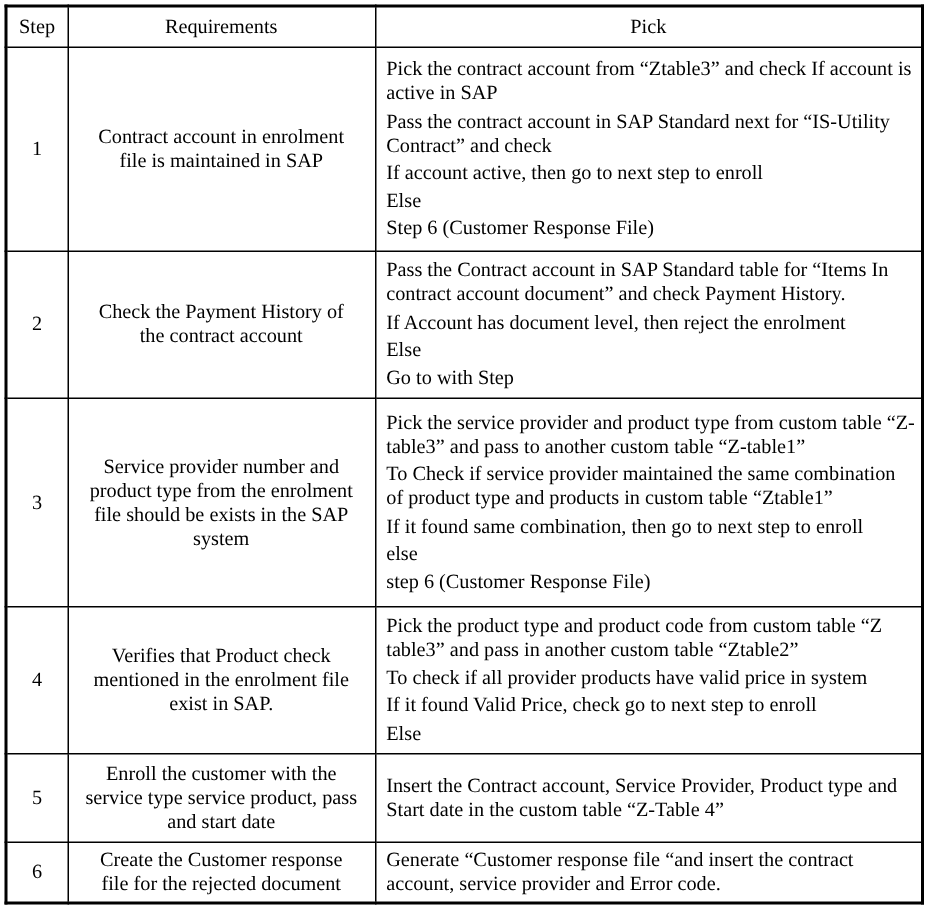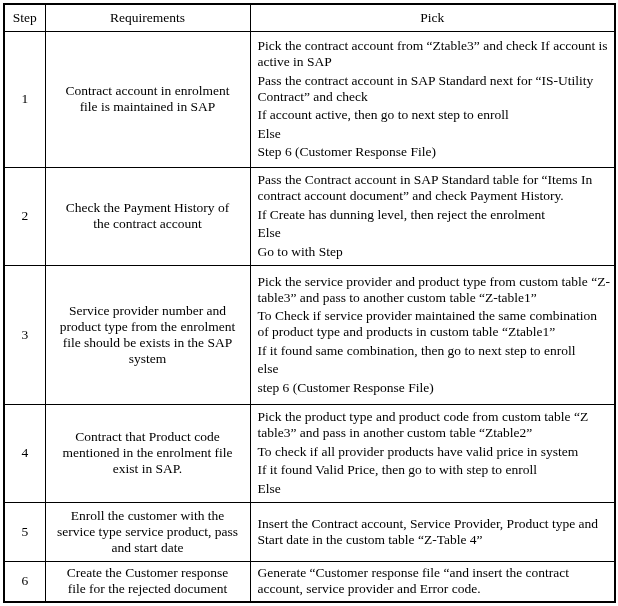--- a/index.html
+++ b/index.html
@@ -77,43 +77,43 @@
         <p>If account active, then go to next step to enroll</p>
         <p>Else</p>
         <p>Step 6 (Customer Response File)</p>
       </td>
     </tr>
     <tr style="height:98px">
       <td class="step-col">2</td>
       <td class="req-col">Check the Payment History of the contract account</td>
       <td class="logic-col">
         <p>Pass the Contract account in SAP Standard table for “Items In contract account document” and check Payment History.</p>
-        <p>If Create has dunning level, then reject the enrolment</p>
+        <p>If Account has document level, then reject the enrolment</p>
         <p>Else</p>
         <p>Go to with Step</p>
       </td>
     </tr>
     <tr style="height:139px">
       <td class="step-col">3</td>
       <td class="req-col">Service provider number and product type from the enrolment file should be exists in the SAP system</td>
       <td class="logic-col">
         <p>Pick the service provider and product type from custom table “Z-table3” and pass to another custom table “Z-table1”</p>
         <p>To Check if service provider maintained the same combination of product type and products in custom table “Ztable1”</p>
         <p>If it found same combination, then go to next step to enroll</p>
         <p>else</p>
         <p>step 6 (Customer Response File)</p>
       </td>
     </tr>
     <tr style="height:98px">
       <td class="step-col">4</td>
-      <td class="req-col">Contract that Product code mentioned in the enrolment file exist in SAP.</td>
+      <td class="req-col">Verifies that Product check mentioned in the enrolment file exist in SAP.</td>
       <td class="logic-col">
         <p>Pick the product type and product code from custom table “Z table3” and pass in another custom table “Ztable2”</p>
         <p>To check if all provider products have valid price in system</p>
-        <p>If it found Valid Price, then go to with step to enroll</p>
+        <p>If it found Valid Price, check go to next step to enroll</p>
         <p>Else</p>
       </td>
     </tr>
     <tr style="height:59px">
       <td class="step-col">5</td>
       <td class="req-col">Enroll the customer with the service type service product, pass and start date</td>
       <td class="logic-col">
         <p>Insert the Contract account, Service Provider, Product type and Start date in the custom table “Z-Table 4”</p>
       </td>
     </tr>

